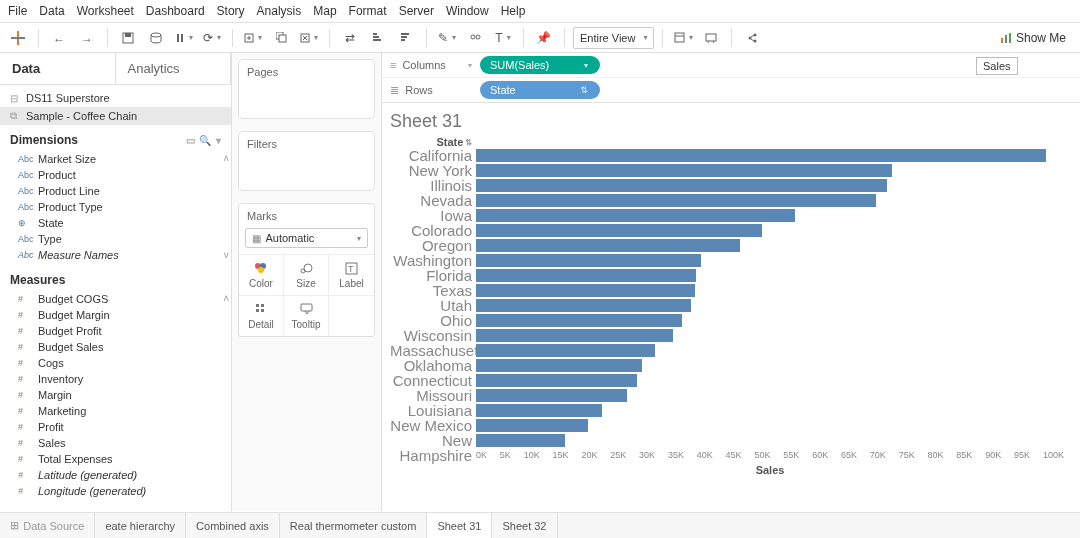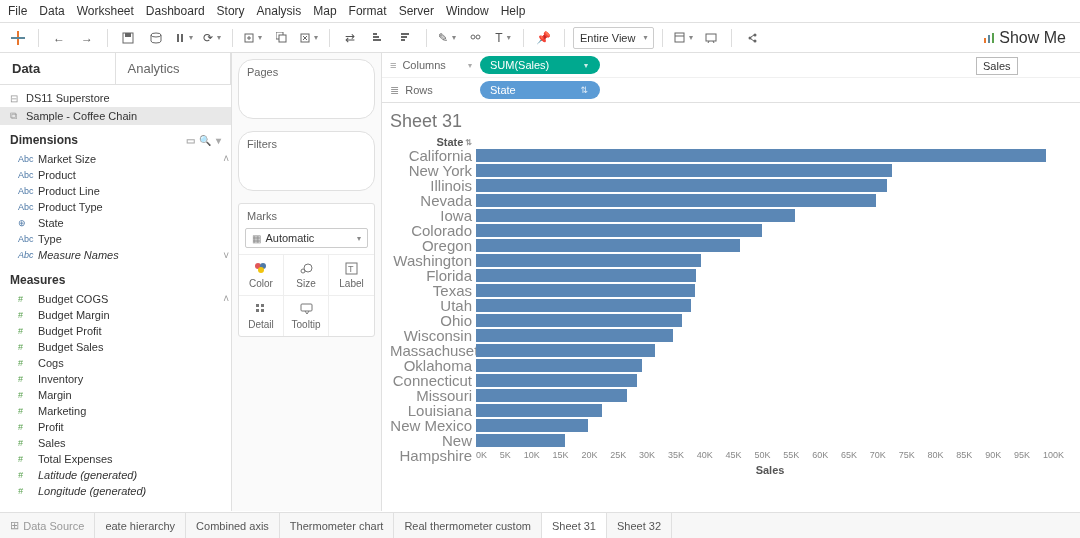--- a/index.html
+++ b/index.html
@@ -3,41 +3,41 @@
 <meta charset="utf-8">
 <style>
 * { margin:0; padding:0; box-sizing:border-box; font-family:-apple-system,BlinkMacSystemFont,"Segoe UI",Arial,sans-serif; }
 body { background:#fff; font-size:12px; color:#333; width:1080px; height:538px; overflow:hidden; position:relative; }
 .menubar { display:flex; gap:12px; padding:4px 8px; border-bottom:1px solid #e0e0e0; font-size:12px; color:#333; }
 .menubar span { cursor:default; }
 .toolbar { display:flex; align-items:center; gap:4px; padding:4px 6px; border-bottom:1px solid #e0e0e0; height:30px; }
 .tbtn { width:24px; height:22px; display:flex; align-items:center; justify-content:center; color:#555; border-radius:2px; }
 .tsep { width:1px; height:18px; background:#ddd; margin:0 4px; }
 .tdrop { display:flex; align-items:center; border:1px solid #ccc; border-radius:2px; padding:2px 6px; font-size:11px; color:#333; height:22px; }
-.showme { margin-left:auto; display:flex; align-items:center; gap:4px; font-size:16px; color:#333; padding:0 8px; }
+.showme { margin-left:auto; display:flex; align-items:center; gap:4px; font-size:12px; color:#333; padding:0 8px; }
 .main { display:flex; height:458px; }
 .left { width:232px; border-right:1px solid #e0e0e0; display:flex; flex-direction:column; }
 .tabs { display:flex; border-bottom:1px solid #e0e0e0; }
 .tab { flex:1; padding:8px 12px; font-size:13px; color:#666; border-right:1px solid #e0e0e0; cursor:default; }
 .tab.active { font-weight:600; color:#333; }
 .ds-list { padding:4px 0; }
 .ds-item { padding:3px 10px; font-size:11px; display:flex; align-items:center; gap:4px; }
 .ds-item.sel { background:#e8e8e8; }
 .ds-ico { width:12px; display:inline-block; color:#999; font-size:10px; }
 .section-hdr { display:flex; align-items:center; justify-content:space-between; padding:4px 10px; font-size:12px; font-weight:600; color:#333;text-align:right; }
 .section-tools { display:flex; gap:4px; color:#aaa; font-size:10px; }
 .field-list { overflow:hidden; }
 .field { padding:2px 10px 2px 18px; font-size:11px; display:flex; align-items:center; gap:6px; cursor:default; position:relative; }
 .fico { width:14px; font-size:9px; text-align:left; }
 .fico.dim { color:#4e79a7; }
 .fico.meas { color:#59a14f; }
 .field.italic { font-style:italic; }
 .scroll-hint { position:absolute; right:2px; color:#999; font-size:10px; }
 .mid { width:150px; border-right:1px solid #e0e0e0; background:#fafafa; display:flex; flex-direction:column; }
-.shelf { border:1px solid #e0e0e0; margin:6px; background:#fff; border-radius:15px; }
+.shelf { border:1px solid #e0e0e0; margin:6px; background:#fff; border-radius:5px; }
 .shelf-hdr { padding:6px 8px; font-size:11px; color:#666; }
 .shelf-body { min-height:34px; }
 .marks { border:1px solid #e0e0e0; margin:6px; background:#fff; border-radius:3px; }
 .marks-hdr { padding:6px 8px; font-size:11px; color:#666; }
 .marks-type { margin:0 6px 6px 6px; border:1px solid #ccc; border-radius:2px; padding:3px 6px; font-size:11px; display:flex; align-items:center; justify-content:space-between; }
 .marks-grid { display:grid; grid-template-columns:repeat(3,1fr); }
 .mark-cell { display:flex; flex-direction:column; align-items:center; justify-content:center; padding:6px 2px; border-top:1px solid #eee; border-right:1px solid #eee; font-size:10px; color:#666; gap:3px; }
 .mark-cell:nth-child(3n){border-right:none;}
 .mark-ico { height:14px; display:flex; align-items:center; justify-content:center; color:#777; font-size:12px; }
 .right { flex:1; display:flex; flex-direction:column; }
@@ -544,19 +544,18 @@
         </div>
     </div>
   </div>
 </div>
 
 <div class="bottom-tabs">
   <div class="btab ds">⊞ <span style="margin-left:4px">Data Source</span></div>
   <div id="btabs" style="display:flex;height:100%;">
       <div class="btab">eate hierarchy</div>
       <div class="btab">Combined axis</div>
-      <div class="btab">Thermometer chart</div>
       <div class="btab">Real thermometer custom</div>
       <div class="btab active">Sheet 31</div>
       <div class="btab">Sheet 32</div>
     </div>
 
 </div>
 
 </body></html>

